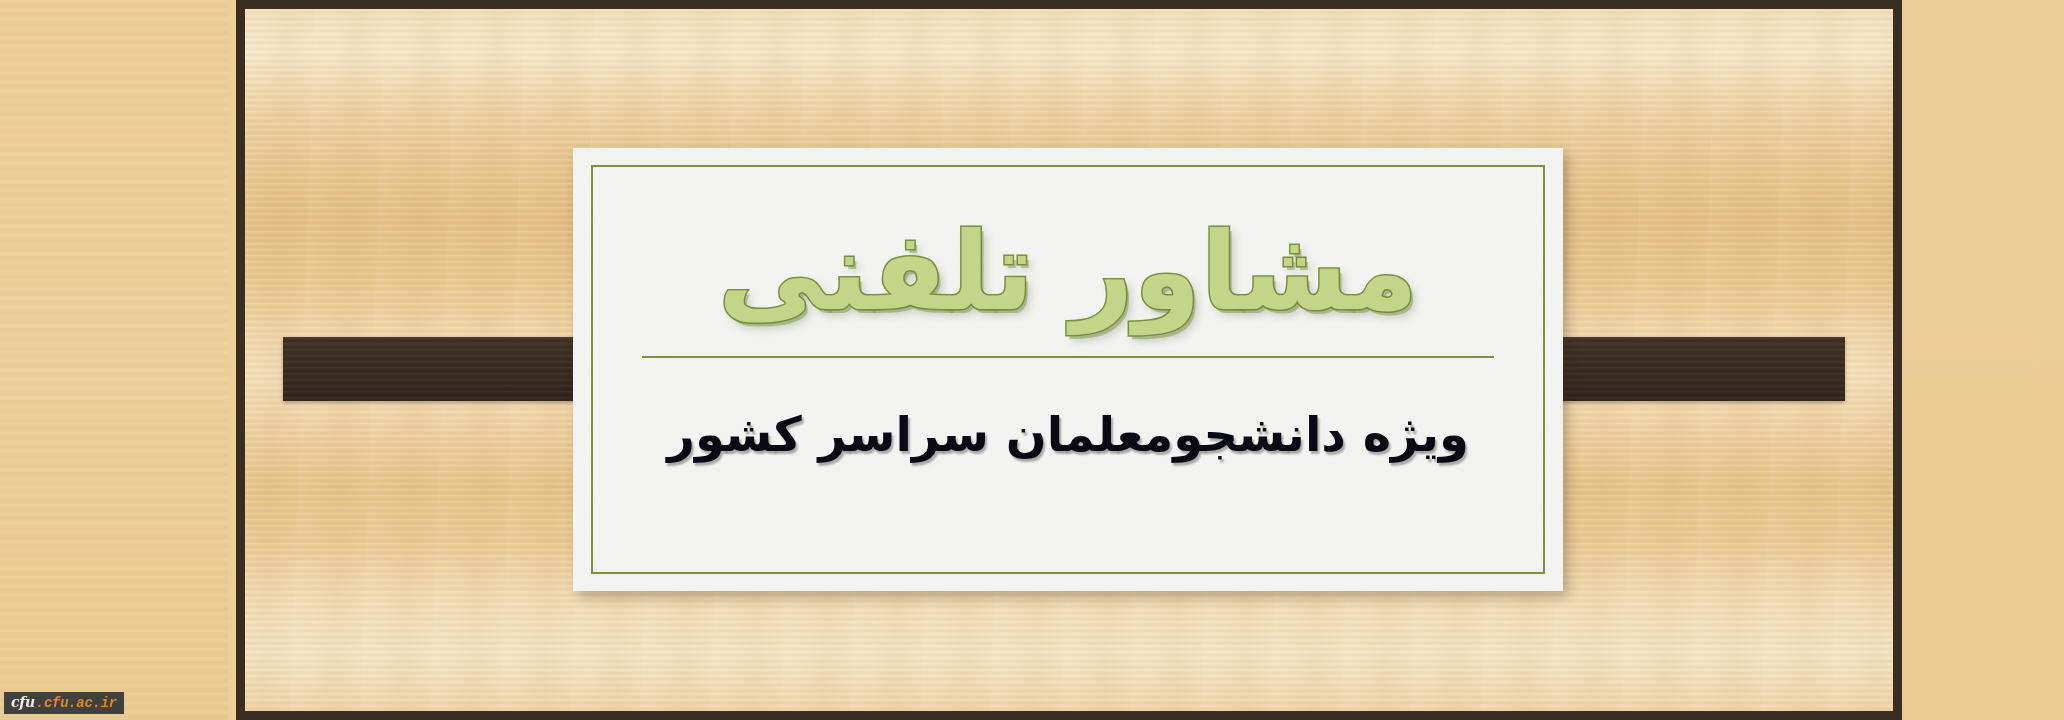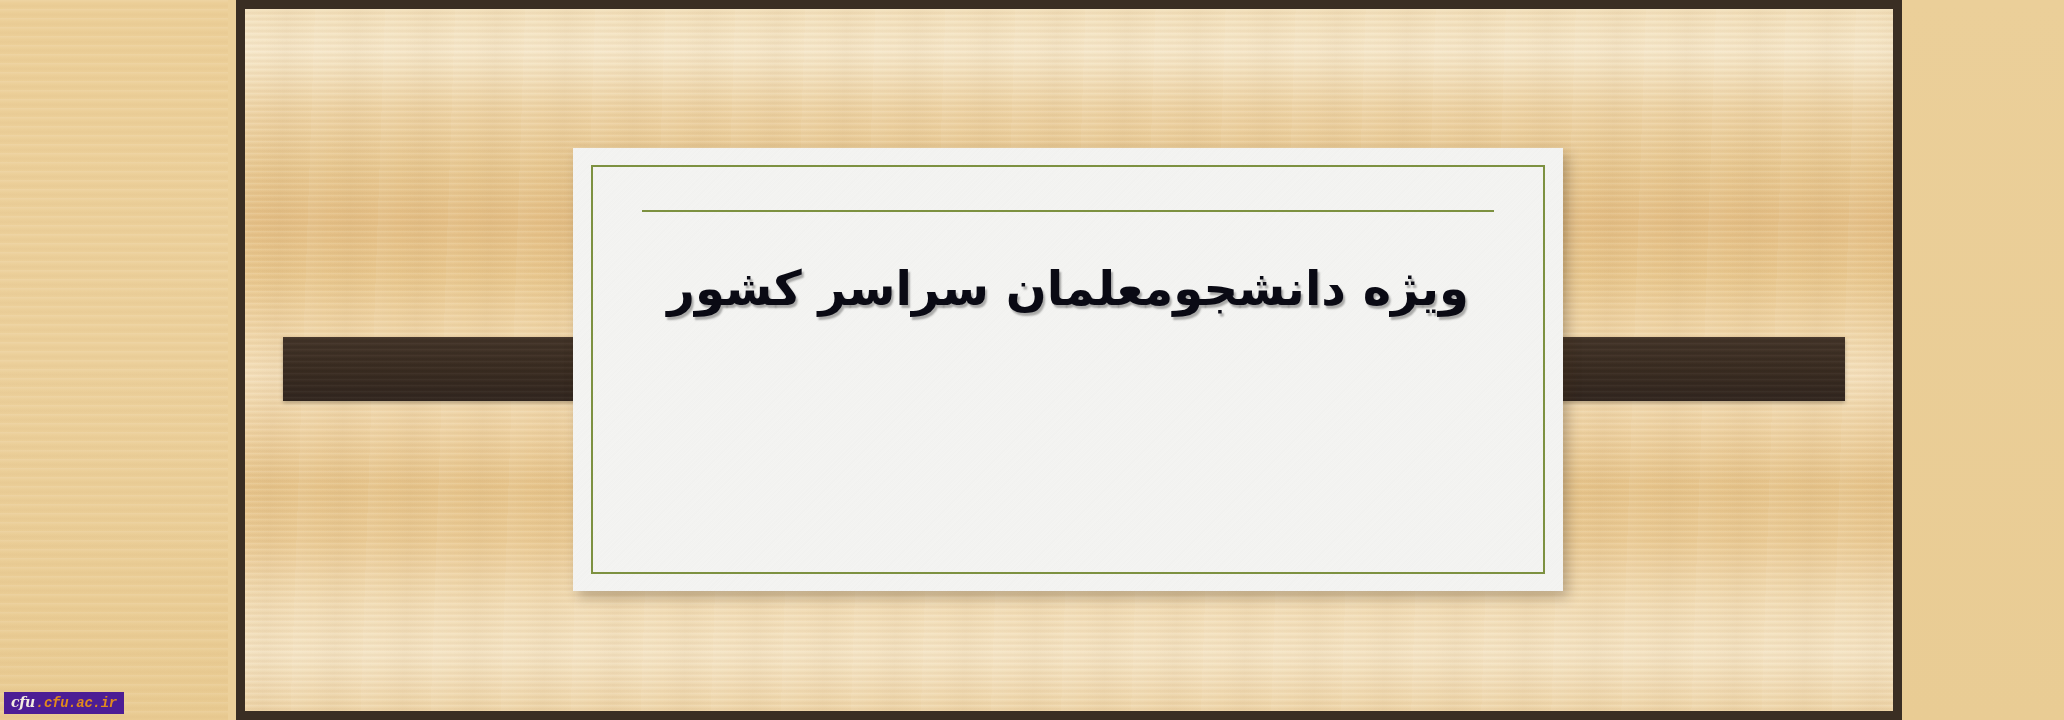--- a/index.html
+++ b/index.html
@@ -243,21 +243,21 @@
     white-space: nowrap;
     margin-top: 48px;
     text-shadow: 2px 3px 2px rgba(0,0,0,0.30);
   }
 
   
   .watermark {
     position: absolute;
     left: 4px;
     bottom: 6px;
-    background: #4c1d95;
+    background: #404040;
     padding: 3px 7px 4px 7px;
     display: inline-flex;
     align-items: baseline;
     gap: 1px;
     font-family: "DejaVu Serif", "Liberation Serif", serif;
     font-style: italic;
     font-weight: 700;
     font-size: 14px;
     line-height: 1;
     letter-spacing: -0.3px;
@@ -296,20 +296,21 @@
   <div class="board-wood"></div>
 
   <div class="bar bar-left"></div>
   <div class="bar bar-right"></div>
   <div class="bar-cap bar-cap-l"></div>
   <div class="bar-cap bar-cap-r"></div>
 
   <div class="card">
     <div class="card-inner-border"></div>
     <div class="card-content">
+      <div class="title-main">مشاور تلفنی</div>
       <div class="divider"></div>
       <div class="subtitle">ویژه دانشجومعلمان سراسر کشور</div>
     </div>
   </div>
 
   <div class="watermark">
     <span class="wm-a">cfu</span>
     <span class="wm-b">.cfu.ac.ir</span>
   </div>
 

